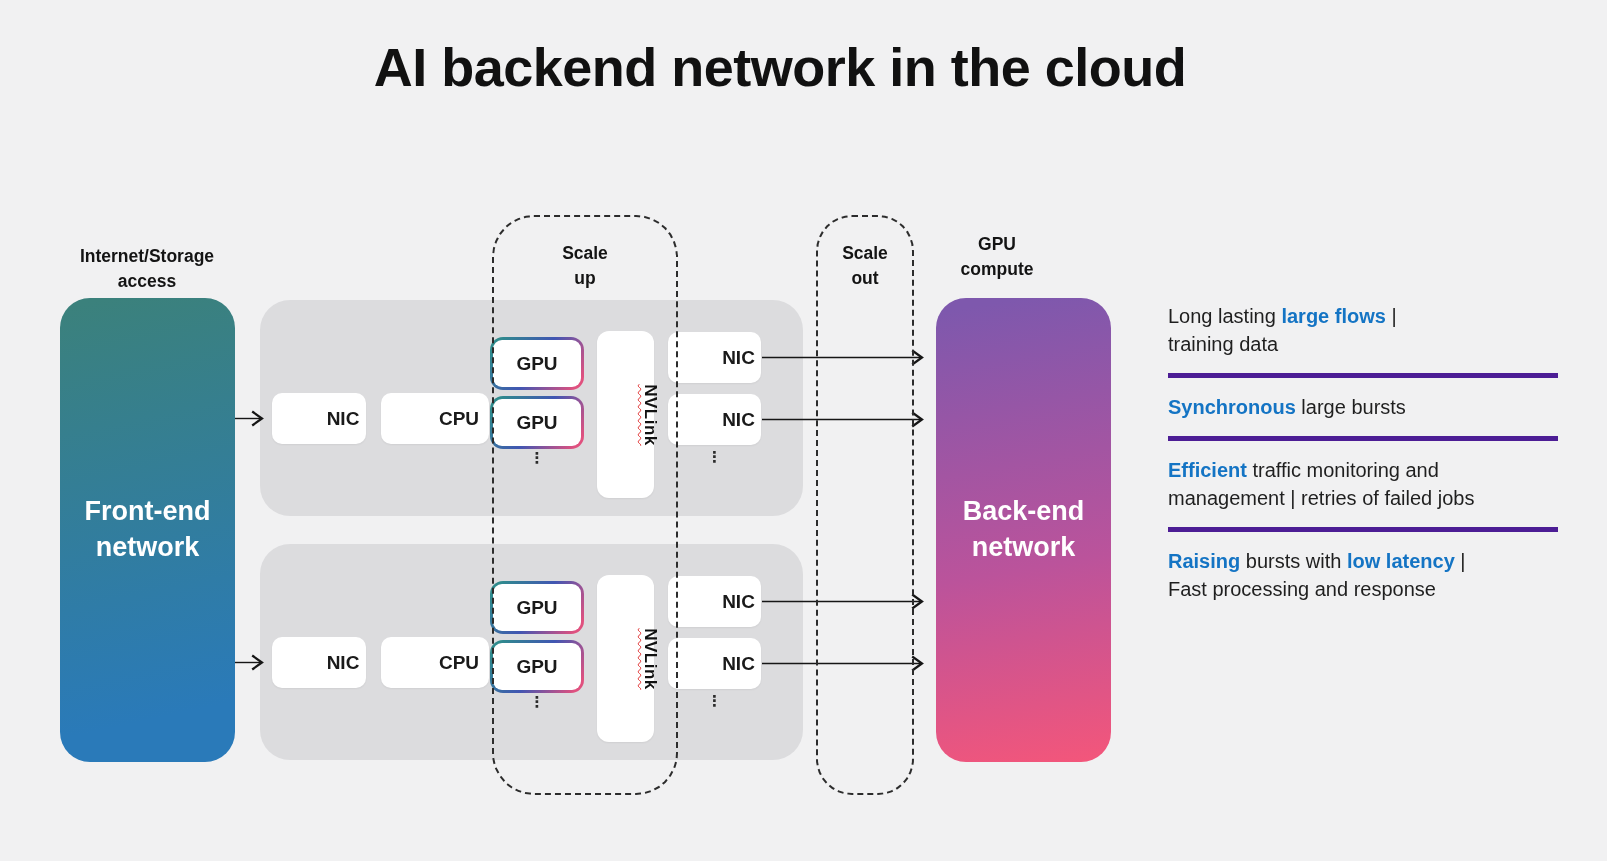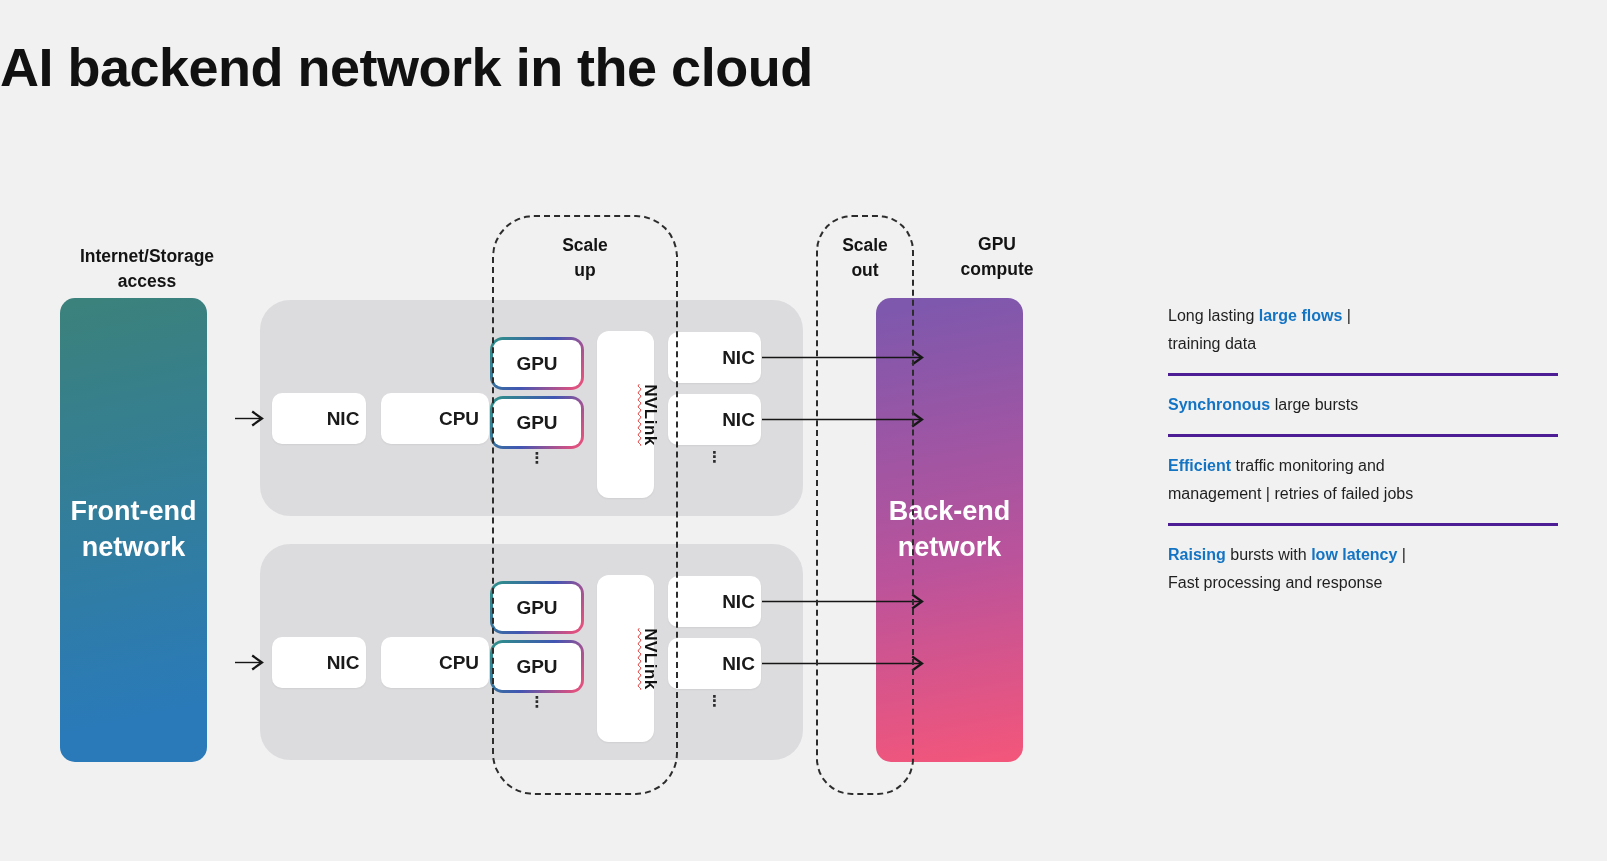--- a/index.html
+++ b/index.html
@@ -5,37 +5,37 @@
   :root{
     --accent-blue:#1474c4;
     --bg:#f1f1f2;
   }
   *{box-sizing:border-box;margin:0;padding:0;}
   html,body{background:var(--bg);}
   body{font-family:"Liberation Sans","DejaVu Sans",sans-serif;color:#171717;}
   .canvas{position:relative;width:1607px;height:861px;background:var(--bg);overflow:hidden;}
 
   
-  .hdr{position:absolute;top:36px;left:0;width:1560px;}
+  .hdr{position:absolute;top:36px;left:0;width:1560px;text-align:center;}
   .hdr h1{font-size:54px;font-weight:700;color:#111;letter-spacing:-.5px;}
   .hdr h2{margin-top:10px;font-size:33px;font-weight:700;display:inline-block;
     background:linear-gradient(90deg,var(--subtitle-start) 0%,var(--subtitle-blue) 38%,var(--subtitle-purple) 68%,var(--subtitle-pink) 100%);
     -webkit-background-clip:text;background-clip:text;-webkit-text-fill-color:transparent;color:transparent;}
 
   
   .col-label{position:absolute;width:200px;text-align:center;font-size:17.5px;font-weight:700;
     line-height:1.45;color:#141414;white-space:pre-line;}
   .lbl-internet{left:47px;top:244px;}
   .lbl-gpu-compute{left:897px;top:232px;}
 
   
-  .big-block{position:absolute;top:298px;width:147px;height:464px;border-radius:15px;
+  .big-block{position:absolute;top:298px;width:175px;height:464px;border-radius:30px;
     display:flex;align-items:center;justify-content:center;z-index:2;}
   .front-end{left:60px;background:linear-gradient(168deg,var(--front-end-top) 2%,var(--front-end-bottom) 88%);}
-  .back-end{left:876px;background:linear-gradient(170deg,var(--back-end-top) 3%,var(--back-end-mid) 58%,var(--back-end-bottom) 100%);}
+  .back-end{left:936px;background:linear-gradient(170deg,var(--back-end-top) 3%,var(--back-end-mid) 58%,var(--back-end-bottom) 100%);}
   .big-block .blabel{color:#fff;font-size:27px;font-weight:700;line-height:1.32;text-align:center;white-space:pre-line;}
 
   
   .server-group{position:absolute;left:260px;width:543px;height:216px;background:#dcdcde;border-radius:30px;z-index:1;}
   .sg1{top:300px;} .sg2{top:544px;}
   .chip{position:absolute;background:#fff;border-radius:10px;display:flex;align-items:center;justify-content:center;
     font-size:19px;font-weight:700;color:#1a1a1a;box-shadow:0 1px 2px rgba(0,0,0,.06);padding-left:48px;}
   .nic-left{left:12px;top:93px;width:94px;height:51px;}
   .cpu{left:121px;top:93px;width:108px;height:51px;}
   .nic-r1{left:408px;top:32px;width:93px;height:51px;}
@@ -50,30 +50,30 @@
     text-decoration-line:underline;text-decoration-style:wavy;text-decoration-color:#e03131;
     text-decoration-thickness:1px;text-underline-offset:3px;white-space:nowrap;}
   .dots{position:absolute;text-align:center;font-size:15px;font-weight:700;color:#2b2b2b;line-height:1;}
   .gpu-dots{left:230px;width:94px;top:150px;}
   .nic-dots{left:408px;width:93px;top:149px;}
 
   
   .dashed{position:absolute;top:215px;height:580px;border:2px dashed #2c2c2c;background:transparent;z-index:6;}
   .scale-up{left:492px;width:186px;border-radius:42px;}
   .scale-out{left:816px;width:98px;border-radius:36px;}
-  .dashed .col-label{position:static;width:100%;margin-top:16px;display:block;}
+  .dashed .col-label{position:static;width:100%;margin-top:24px;display:block;}
 
   
   .arrows{position:absolute;left:0;top:0;z-index:5;pointer-events:none;}
 
   
   .benefits{position:absolute;left:1168px;top:300px;width:390px;z-index:2;}
-  .benefit-item{font-size:16px;line-height:28px;color:#1f1f1f;padding:15px 0;white-space:pre-line;}
+  .benefit-item{font-size:20px;line-height:28px;color:#1f1f1f;padding:15px 0;white-space:pre-line;}
   .benefit-item:first-child{padding-top:2px;}
-  .benefit-item + .benefit-item{border-top:3px solid #4c1d95;}
+  .benefit-item + .benefit-item{border-top:5px solid #4c1d95;}
   .benefit-item .accent{color:var(--accent-blue);font-weight:700;}
 </style>
 </head>
 <body>
 
 <div class="canvas">
 
   <div class="hdr">
     <h1>AI backend network in the cloud</h1><br>
   </div>

